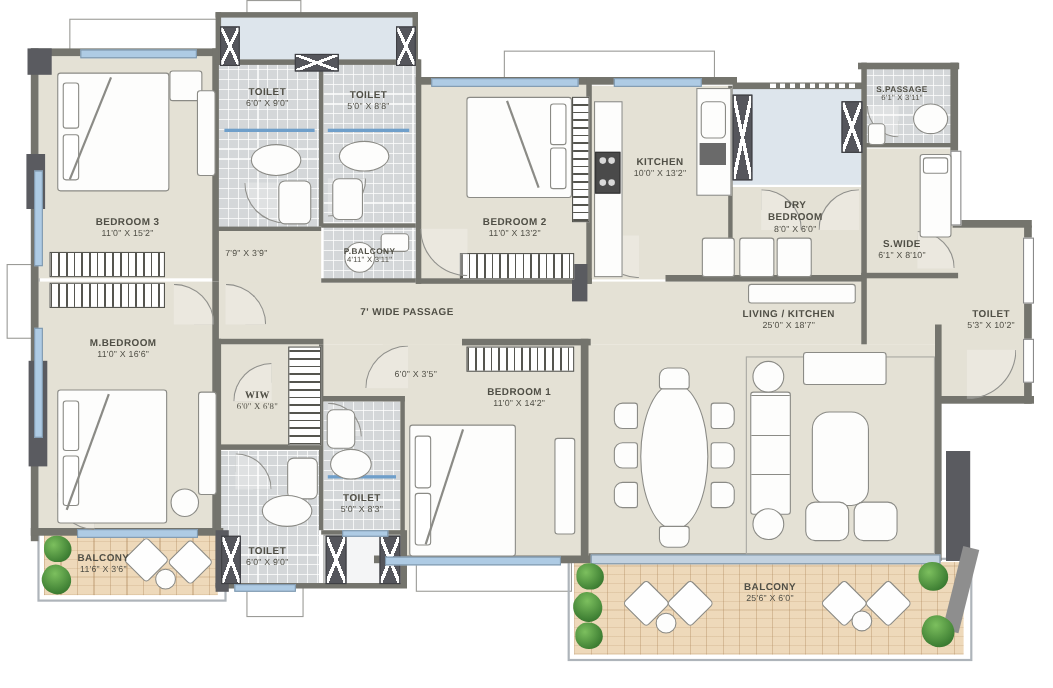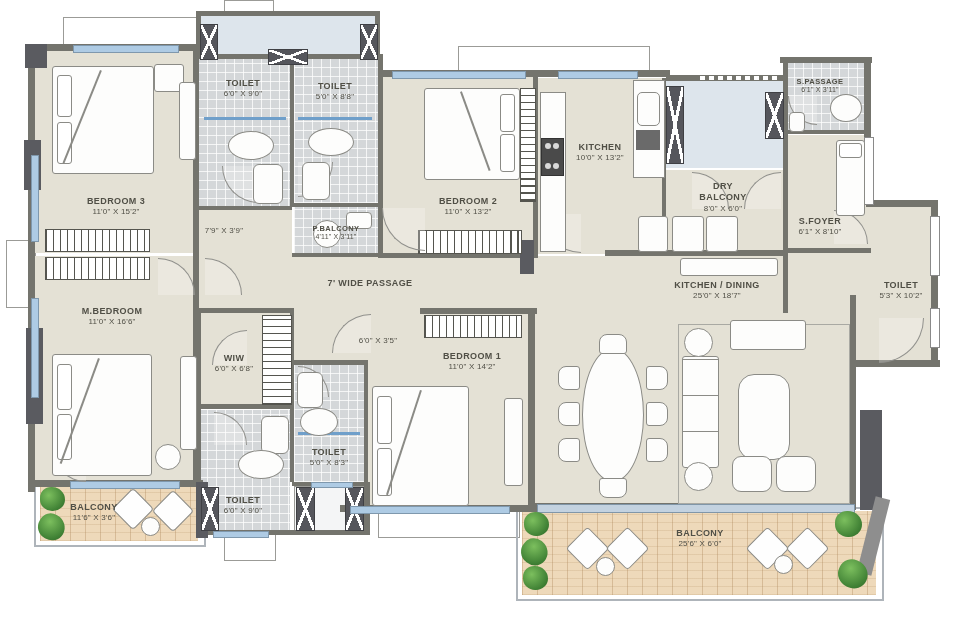--- a/index.html
+++ b/index.html
@@ -314,44 +314,44 @@
   </div>
   <div class="lbl" style="left:468px;top:207px;">
     <span class="nm">BEDROOM 2</span>
     <span class="dm">11'0" X 13'2"</span>
   </div>
   <div class="lbl" style="left:600px;top:153px;">
     <span class="nm">KITCHEN</span>
     <span class="dm">10'0" X 13'2"</span>
   </div>
   <div class="lbl wrap" style="left:723px;top:197px;">
-    <span class="nm">DRY BALCONY</span>
+    <span class="nm">DRY BEDROOM</span>
     <span class="dm">8'0" X 6'0"</span>
   </div>
   <div class="lbl sm" style="left:820px;top:86px;">
     <span class="nm">S.PASSAGE</span>
     <span class="dm">6'1" X 3'11"</span>
   </div>
   <div class="lbl" style="left:820px;top:227px;">
-    <span class="nm">S.FOYER</span>
+    <span class="nm">S.WIDE</span>
     <span class="dm">6'1" X 8'10"</span>
   </div>
   <div class="lbl" style="left:901px;top:291px;">
     <span class="nm">TOILET</span>
     <span class="dm">5'3" X 10'2"</span>
   </div>
   <div class="lbl" style="left:717px;top:291px;">
-    <span class="nm">KITCHEN / DINING</span>
+    <span class="nm">LIVING / KITCHEN</span>
     <span class="dm">25'0" X 18'7"</span>
   </div>
   <div class="lbl" style="left:112px;top:317px;">
     <span class="nm">M.BEDROOM</span>
     <span class="dm">11'0" X 16'6"</span>
   </div>
-  <div class="lbl" style="left:234px;top:364px;">
+  <div class="lbl" style="left:234px;top:364px;font-family:Liberation Serif, serif;">
     <span class="nm">WIW</span>
     <span class="dm">6'0" X 6'8"</span>
   </div>
   <div class="lbl" style="left:329px;top:458px;">
     <span class="nm">TOILET</span>
     <span class="dm">5'0" X 8'3"</span>
   </div>
   <div class="lbl" style="left:243px;top:506px;">
     <span class="nm">TOILET</span>
     <span class="dm">6'0" X 9'0"</span>

